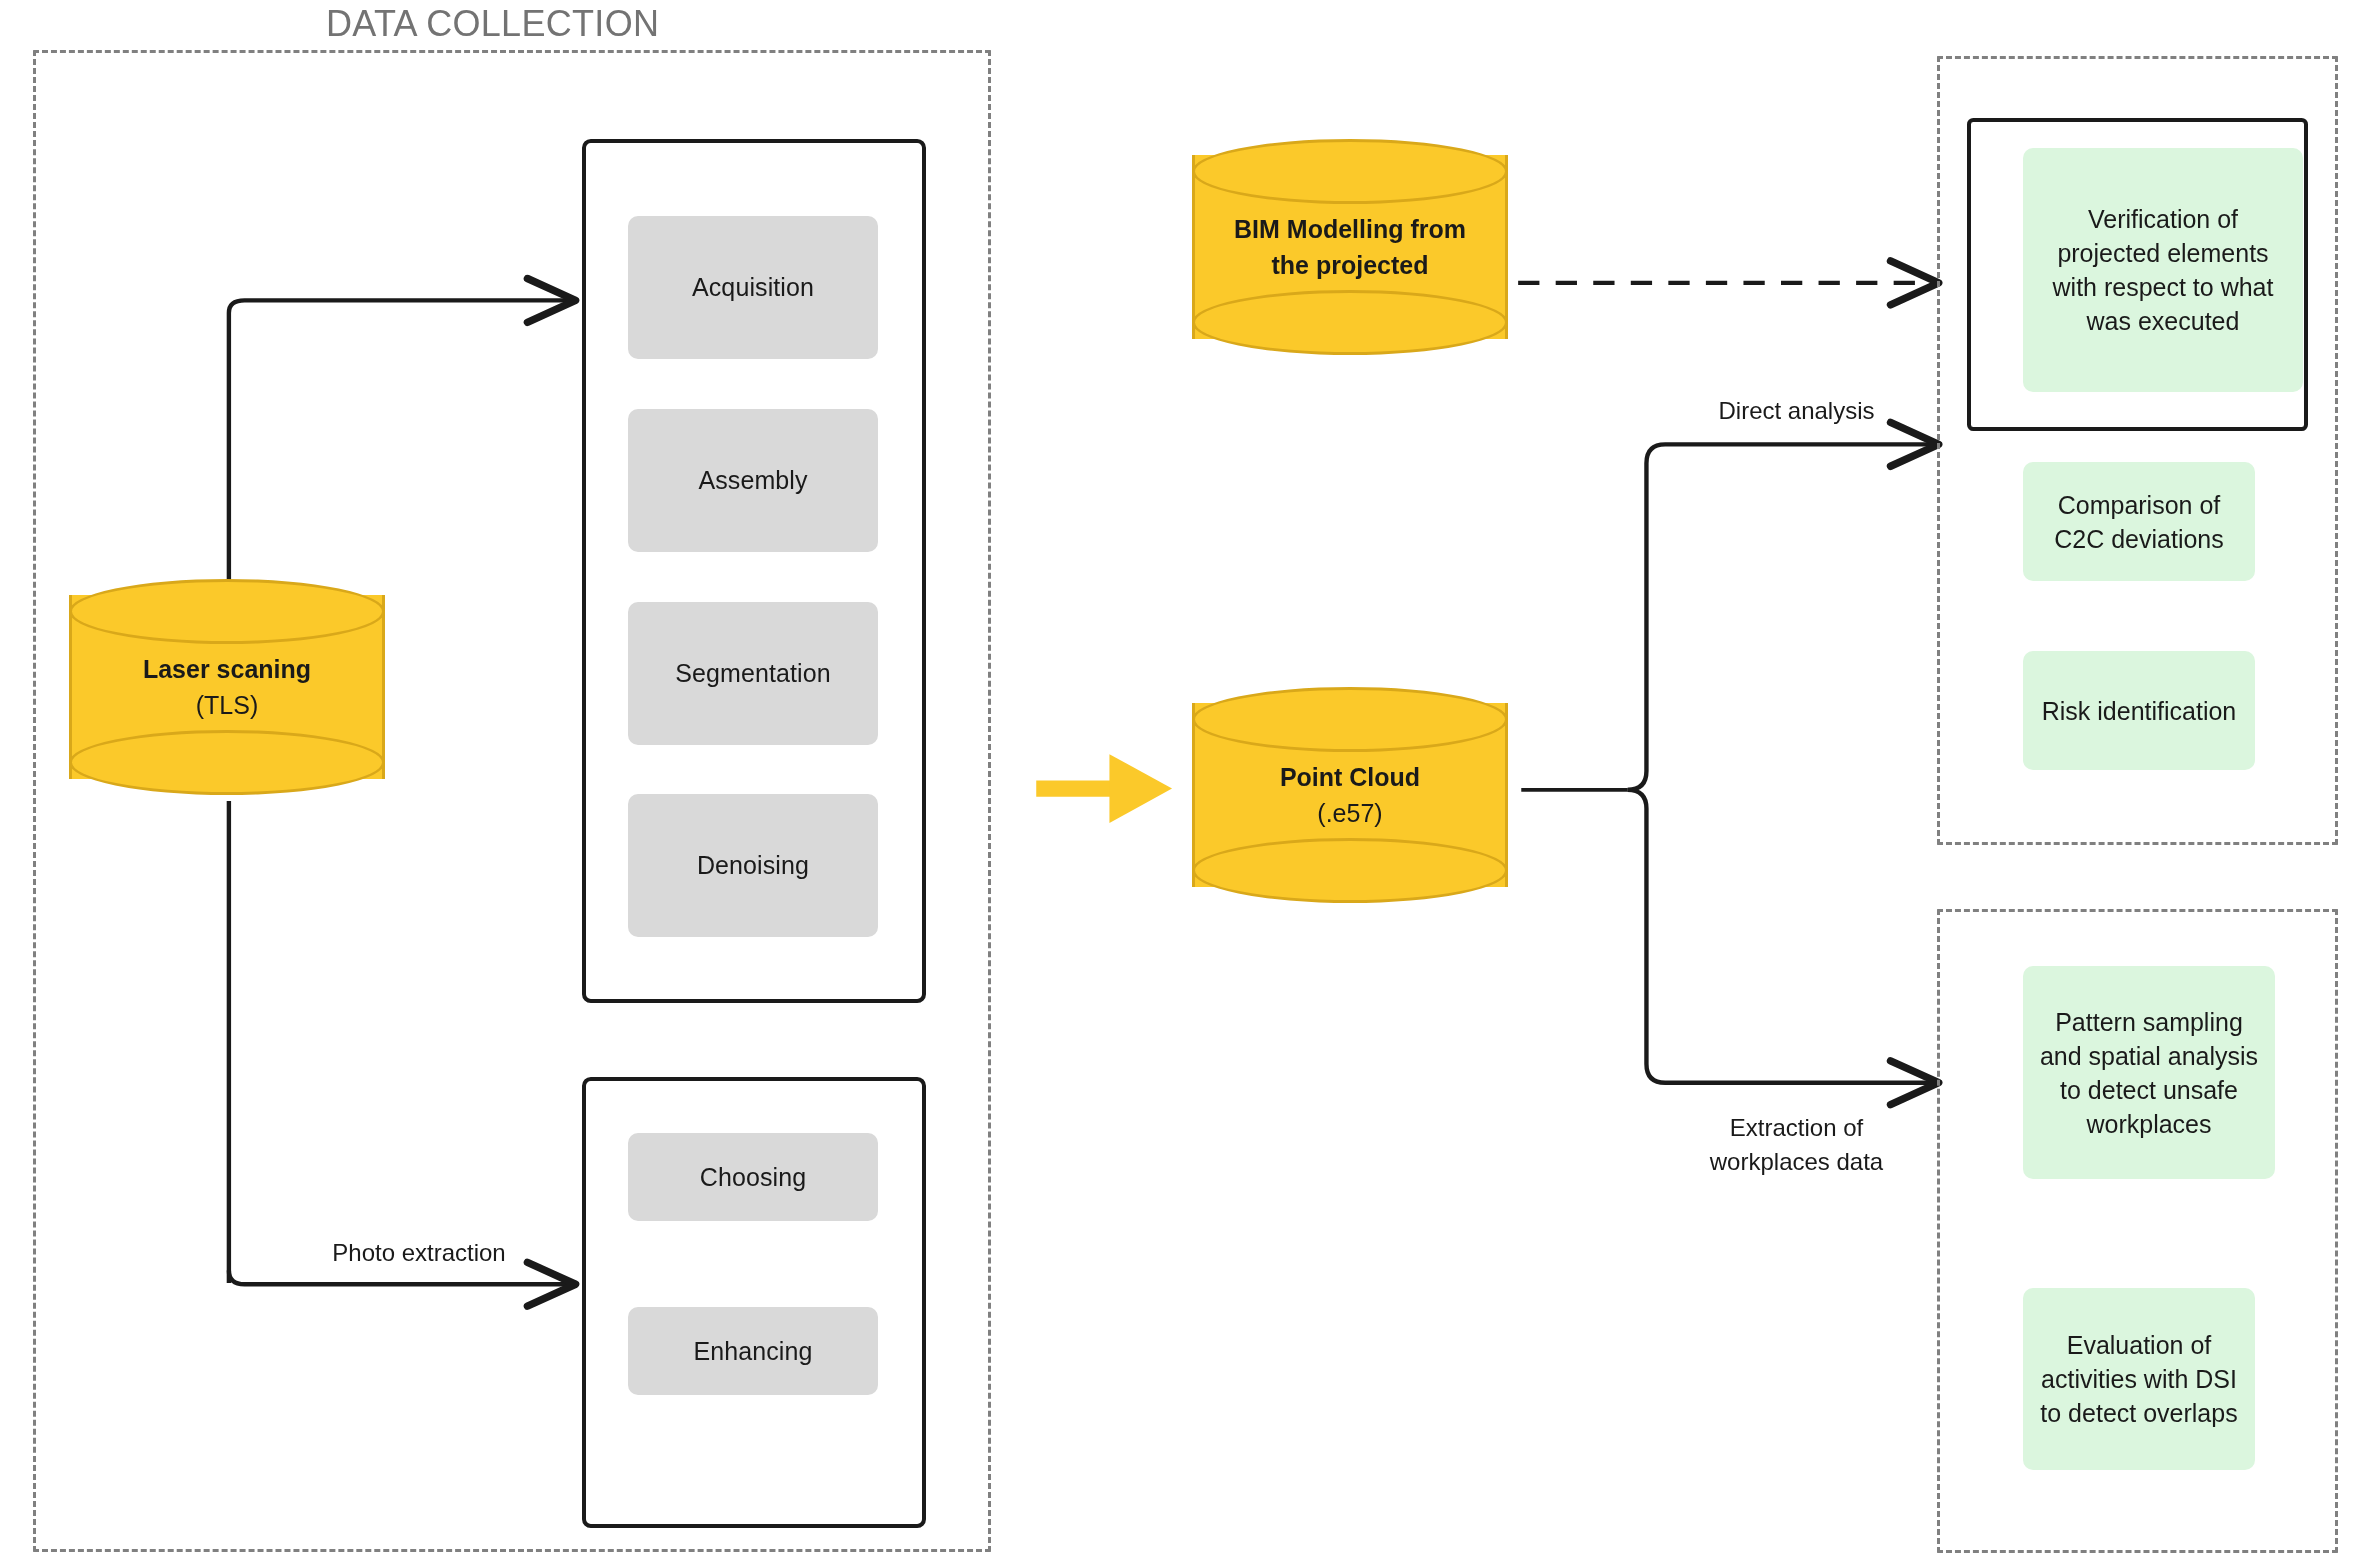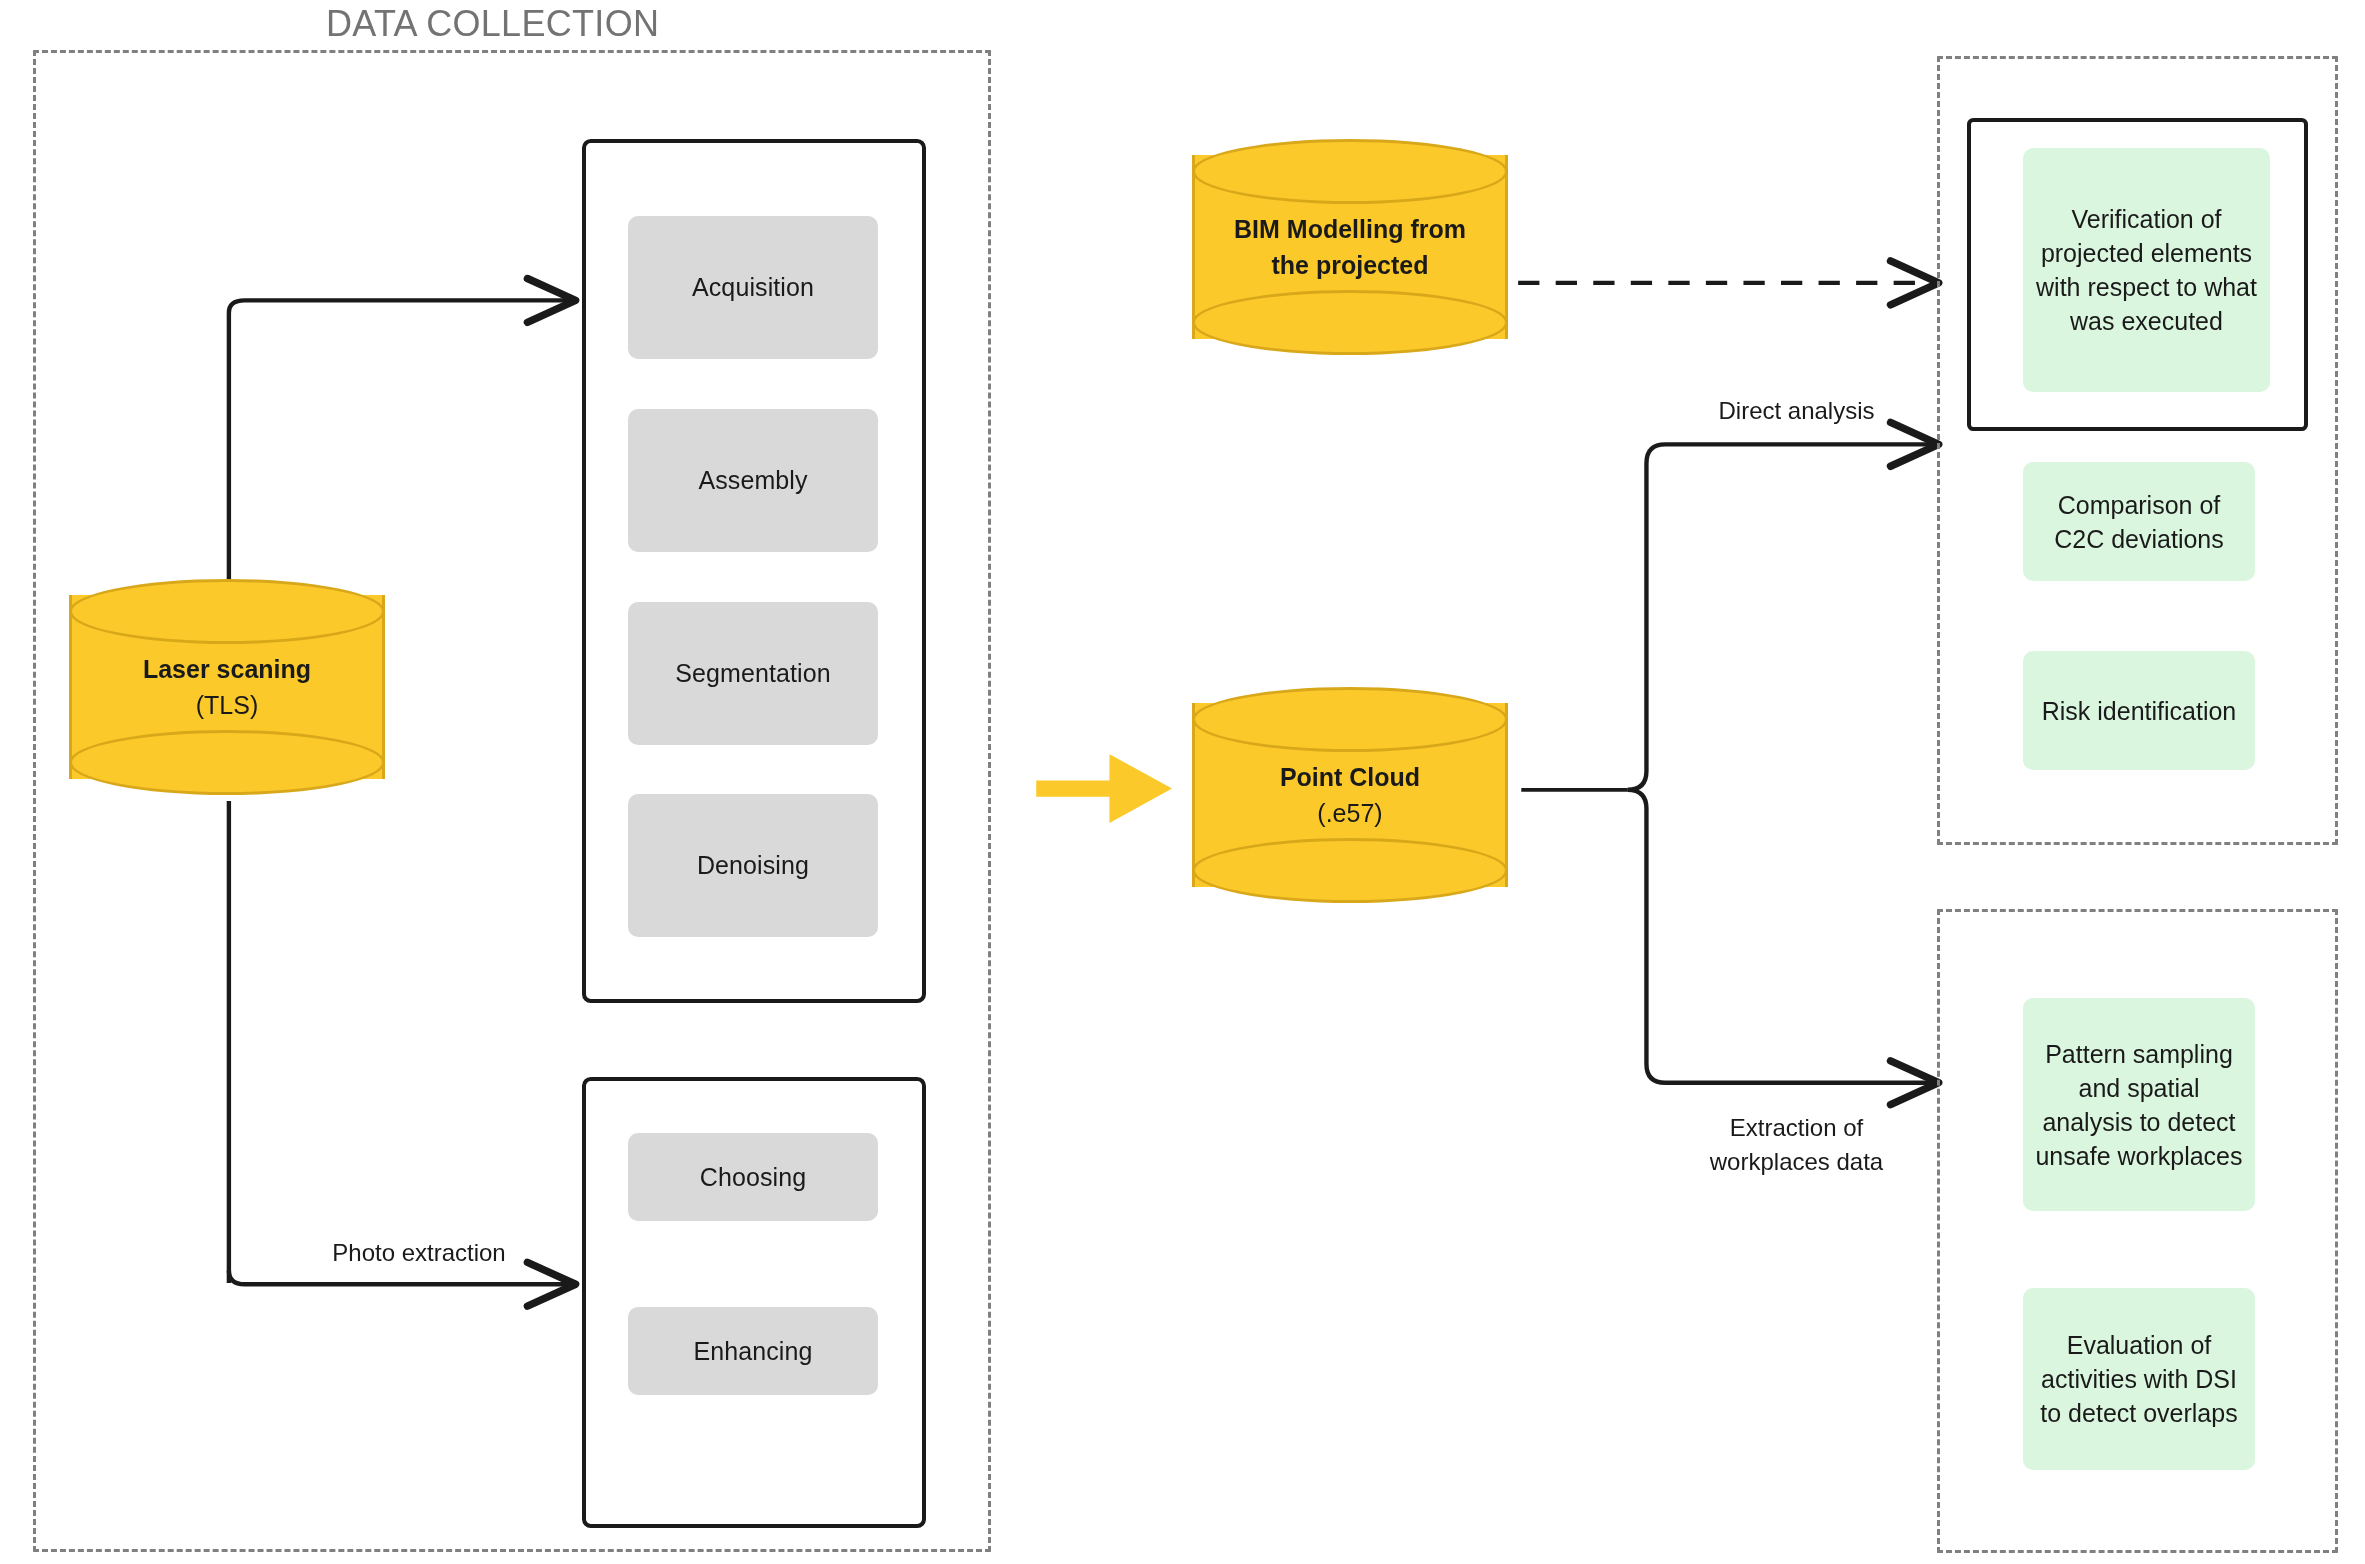--- a/index.html
+++ b/index.html
@@ -236,35 +236,35 @@
 
   <div class="abs edge-label" style="left:1665px; top:394px; width:263px;">Direct analysis</div>
 
   <div class="abs edge-label" style="left:1665px; top:1111px; width:263px;">Extraction of
 workplaces data</div>
 
   <div class="abs dashed-group" style="left:1937px; top:56px; width:401px; height:789px;"></div>
 
   <div class="abs solid-group" style="left:1967px; top:118px; width:341px; height:313px; border-radius:6.3px;"></div>
 
-  <div class="abs green-card" style="left:2023px; top:148px; width:247px; height:244px;">
+  <div class="abs green-card" style="left:2023px; top:148px; width:280px; height:244px;">
     <span>Verification of projected elements with respect to what was executed</span>
   </div>
 
   <div class="abs green-card" style="left:2023px; top:462px; width:232px; height:119px;">
     <span>Comparison of C2C deviations</span>
   </div>
 
   <div class="abs green-card" style="left:2023px; top:651px; width:232px; height:119px;">
     <span>Risk identification</span>
   </div>
 
   <div class="abs dashed-group" style="left:1937px; top:909px; width:401px; height:644px;"></div>
 
-  <div class="abs green-card" style="left:2023px; top:998px; width:232px; height:213px;">
+  <div class="abs green-card" style="left:2023px; top:966px; width:252px; height:213px;">
     <span>Pattern sampling and spatial analysis to detect unsafe workplaces</span>
   </div>
 
   <div class="abs green-card" style="left:2023px; top:1288px; width:232px; height:182px;">
     <span>Evaluation of activities with DSI to detect overlaps</span>
   </div>
 
 </div>
 
 

